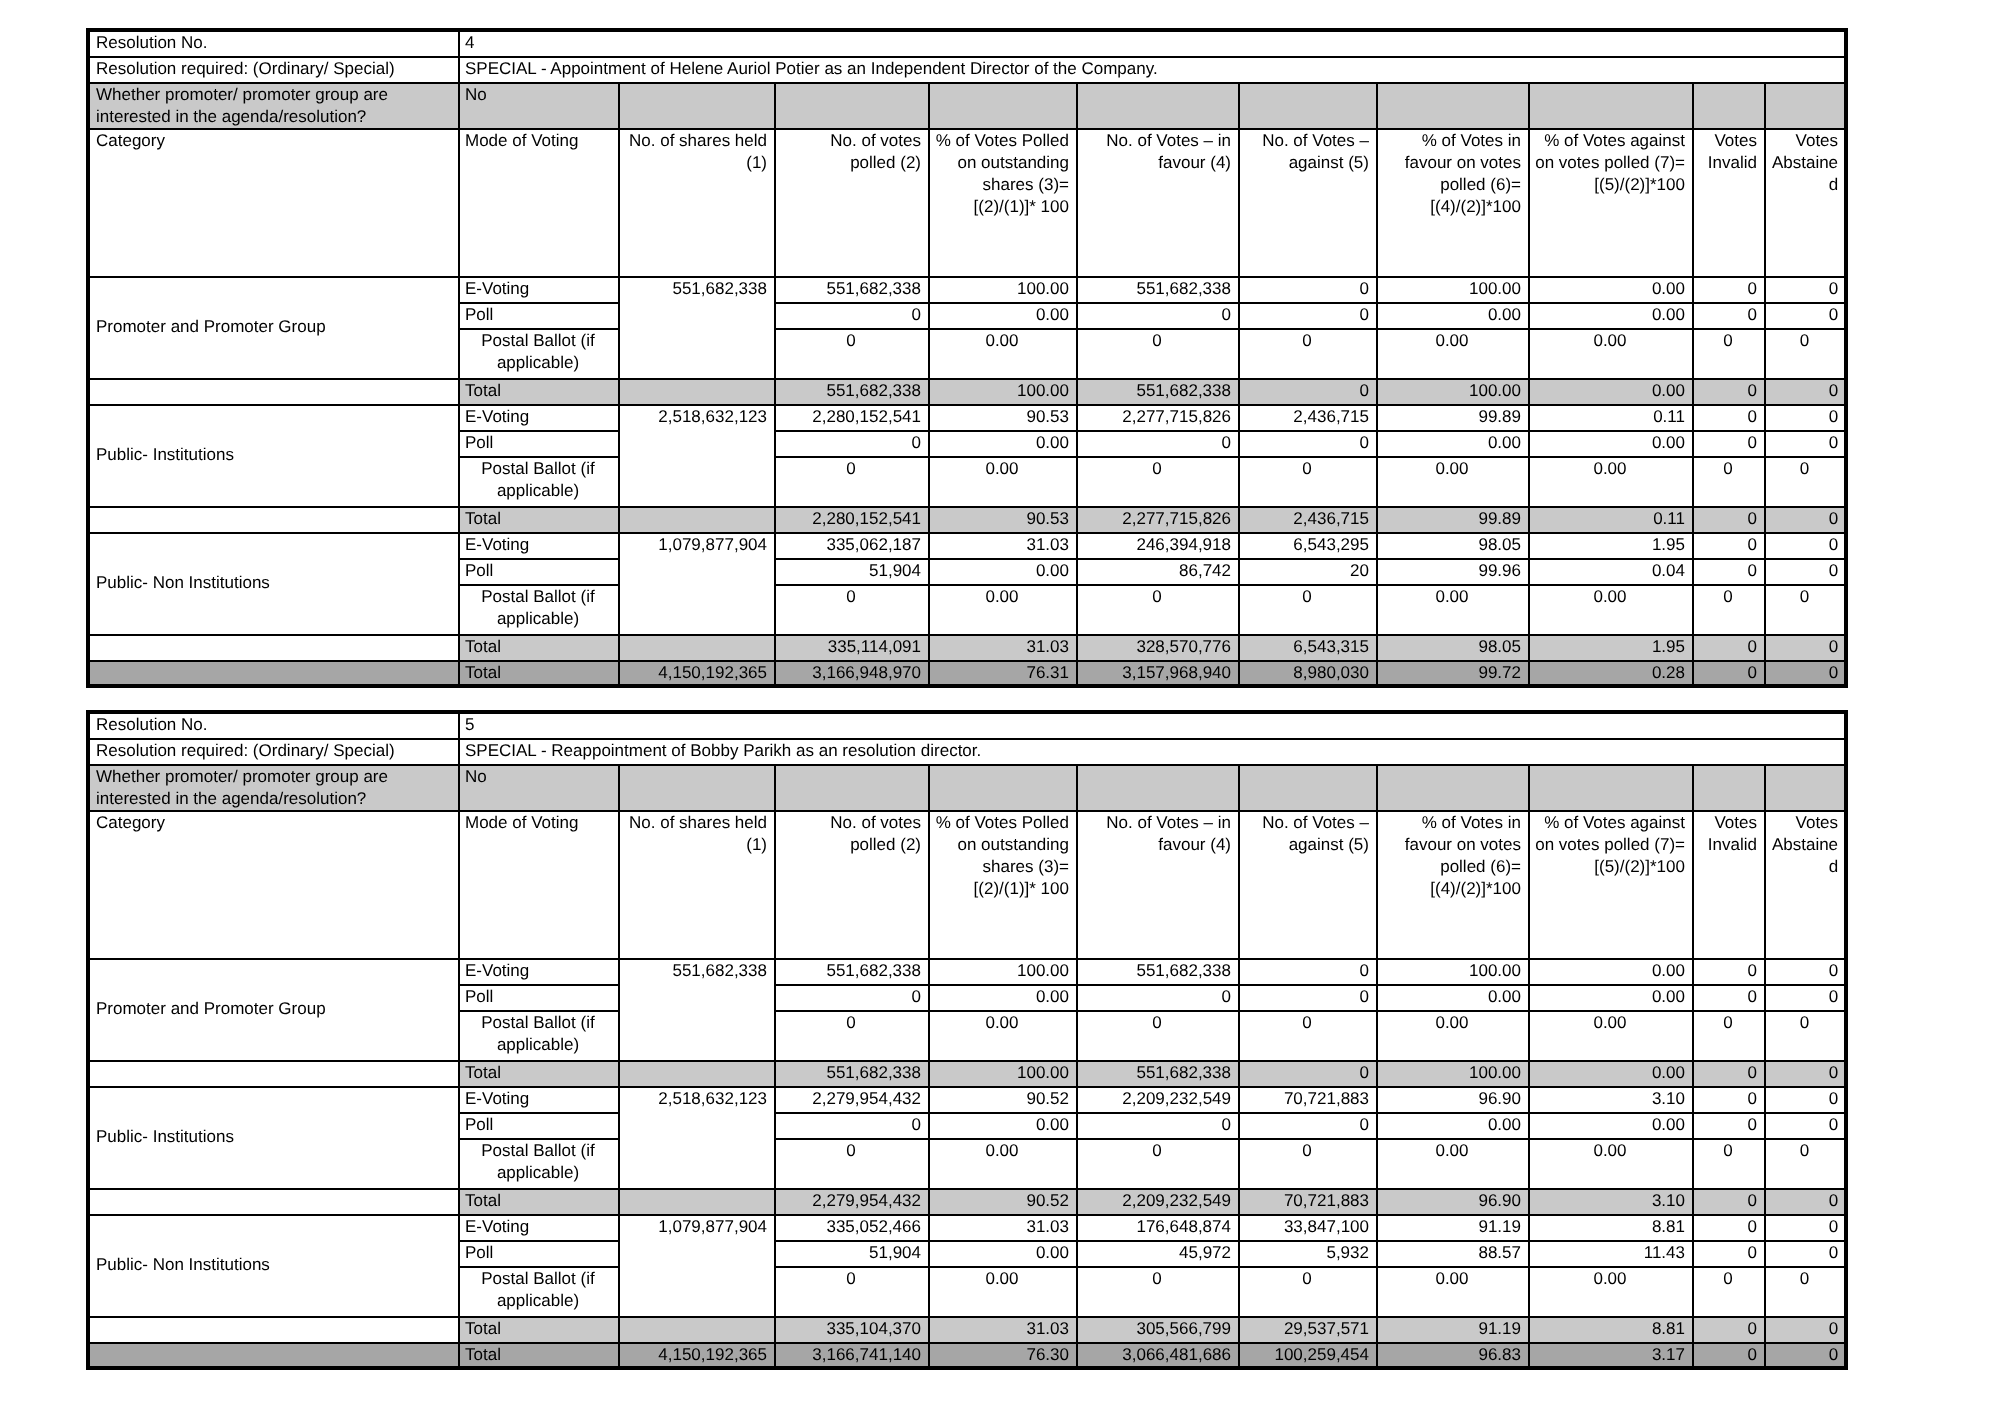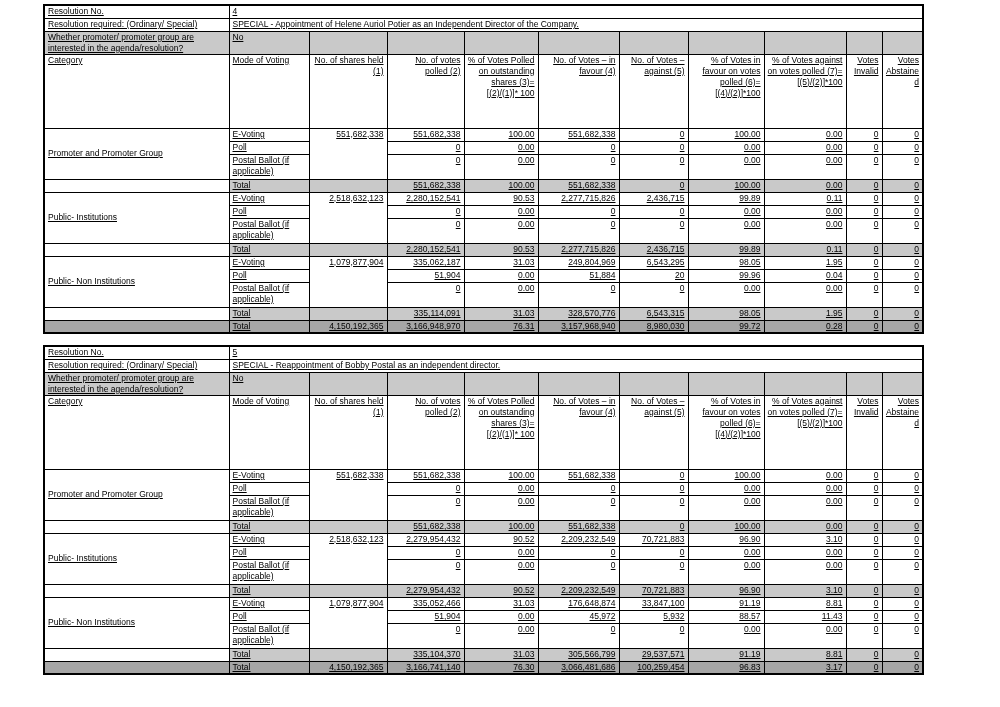--- a/index.html
+++ b/index.html
@@ -2,40 +2,40 @@
 <html style="--light: #c9c9c9; --dark: #a6a6a6; --line: #000000;"><head>
 <meta charset="utf-8">
 <style>
   :root { --light:#c9c9c9; --dark:#a6a6a6; --line:#000000; }
   * { box-sizing: border-box; }
   html,body { margin:0; padding:0; }
   body {
     width:1000px; height:707px; background:#ffffff; overflow:hidden;
     font-family:"Liberation Sans", sans-serif; color:#000; font-size:8.5px; line-height:11px;
   }
-  .doc { padding:4px 0 0 43px;text-decoration:underline; }
+  .doc { padding:14px 0 0 43px; }
   table.vote {
     border-collapse:collapse; table-layout:fixed; width:881px;
     border:2px solid var(--line); background:#fff;
   }
   table.vote + table.vote { margin-top:11px; }
   td {
     border:1px solid var(--line); padding:0 3px; vertical-align:middle;
     overflow:hidden; word-wrap:break-word;
   }
   td.num { text-align:right; }
   td.top { vertical-align:top; }
   tr.meta { height:13px; }
   tr.qrow { height:14px; }
   tr.qrow td { vertical-align:top; background:var(--light); }
   tr.hdr { height:74px;margin-left:34px; }
   tr.hdr td { vertical-align:top; }
   tr.body { height:13px; }
   tr.tall { height:25px; }
-  tr.tall td { vertical-align:top; }
+  tr.tall td { vertical-align:top;text-align:center; }
   td.cat { vertical-align:middle; }
   tr.subtotal td.fill { background:var(--light); }
   tr.grand td { background:var(--dark); }
 </style>
 </head>
 <body style="background: rgb(255, 255, 255);">
 
 <div class="doc">
     <table class="vote">
       <colgroup>
@@ -181,32 +181,32 @@
           <td class="num fill">0.11</td>
           <td class="num fill">0</td>
           <td class="num fill">0</td>
         </tr>
         <tr class="body">
           <td class="cat" rowspan="3">Public- Non Institutions</td>
           <td>E-Voting</td>
           <td class="num top" rowspan="3">1,079,877,904</td>
           <td class="num">335,062,187</td>
           <td class="num">31.03</td>
-          <td class="num">249,804,969</td>
+          <td class="num">246,394,918</td>
           <td class="num">6,543,295</td>
           <td class="num">98.05</td>
           <td class="num">1.95</td>
           <td class="num">0</td>
           <td class="num">0</td>
         </tr>
         <tr class="body">
           <td>Poll</td>
           <td class="num">51,904</td>
           <td class="num">0.00</td>
-          <td class="num">51,884</td>
+          <td class="num">86,742</td>
           <td class="num">20</td>
           <td class="num">99.96</td>
           <td class="num">0.04</td>
           <td class="num">0</td>
           <td class="num">0</td>
         </tr>
         <tr class="tall">
           <td>Postal Ballot (if applicable)</td>
           <td class="num">0</td>
           <td class="num">0.00</td>
@@ -259,21 +259,21 @@
         <col style="width: 36px;">
         <col style="width: 41px;">
       </colgroup>
       <tbody>
         <tr class="meta">
           <td>Resolution No.</td>
           <td colspan="10">5</td>
         </tr>
         <tr class="meta">
           <td>Resolution required: (Ordinary/ Special)</td>
-          <td colspan="10">SPECIAL - Reappointment of Bobby Postal as an independent director.</td>
+          <td colspan="10">SPECIAL - Reappointment of Bobby Parikh as an resolution director.</td>
         </tr>
         <tr class="qrow">
           <td>Whether promoter/ promoter group are interested in the agenda/resolution?</td>
           <td>No</td>
           <td></td>
           <td></td>
           <td></td>
           <td></td>
           <td></td>
           <td></td>

